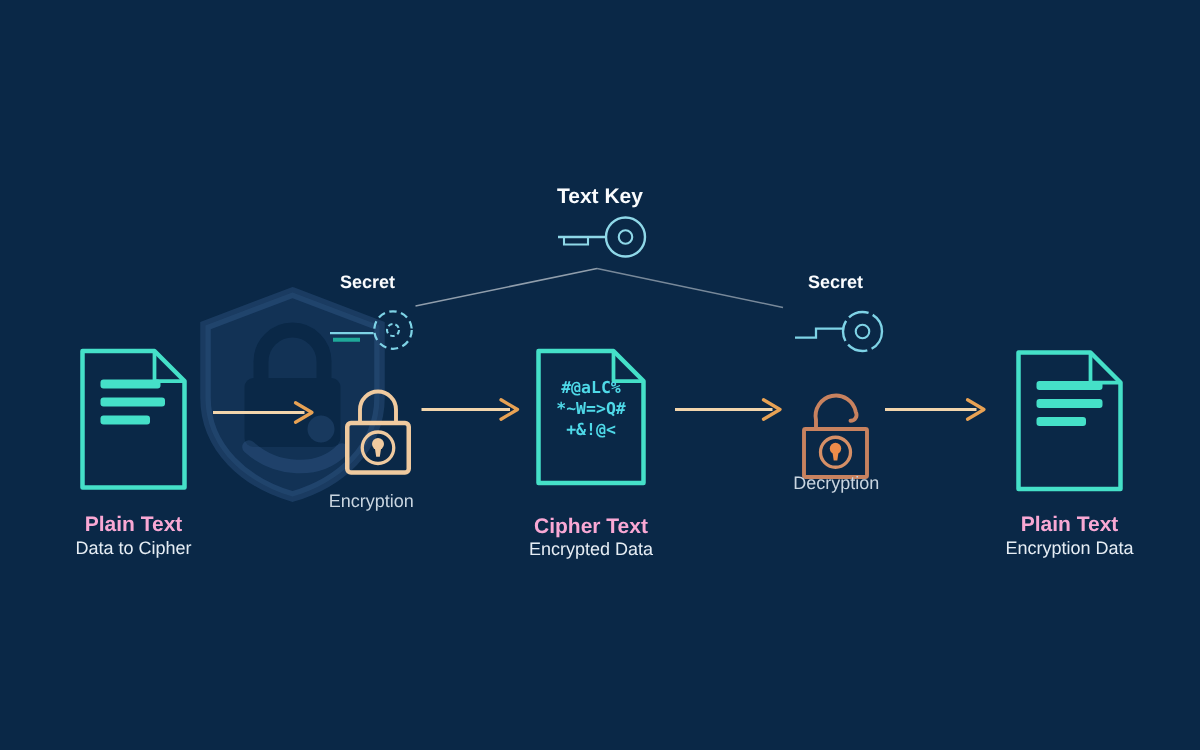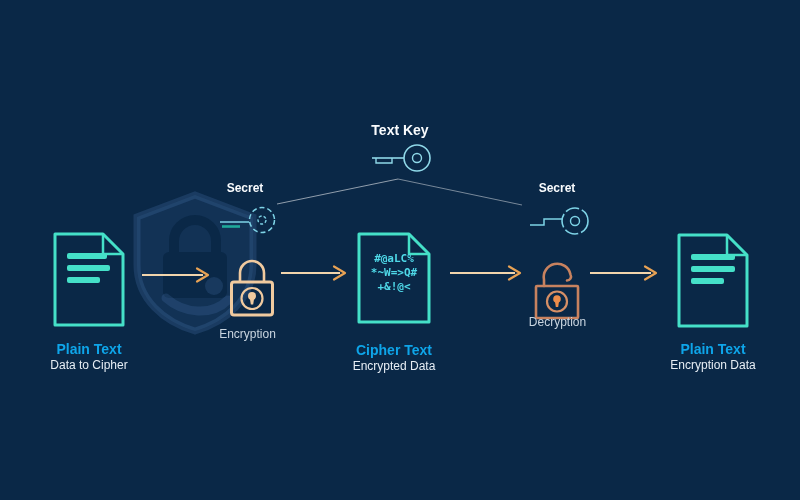--- a/index.html
+++ b/index.html
@@ -14,21 +14,21 @@
   }
   .abs{position:absolute;}
   
   .wm-text{
     left:253px;top:192px;
     font-size:112px;font-weight:bold;letter-spacing:-3px;
     color:rgba(100,150,215,0.13);
     user-select:none;white-space:nowrap;
   }
   
-  .lbl{color:#0ea5e9;text-align:center;}
+  .lbl{color:#f9a8d4;text-align:center;}
   .lbl-strong{font-weight:bold;font-size:14px;}
   .lbl-sub{font-size:12px;color:#E6EDF4;}
   .lbl-step{font-size:12px;color:#C9D5E0;}
   .lbl-key{font-weight:bold;font-size:12px;color:#FAFCFE;}
   
   .cipher-lines{
     left:360px;top:252px;width:68px;text-align:center;
     font-family:"DejaVu Sans Mono","Liberation Mono",monospace;
     font-weight:bold;font-size:11px;line-height:14px;
     color:#4FD9E8;

